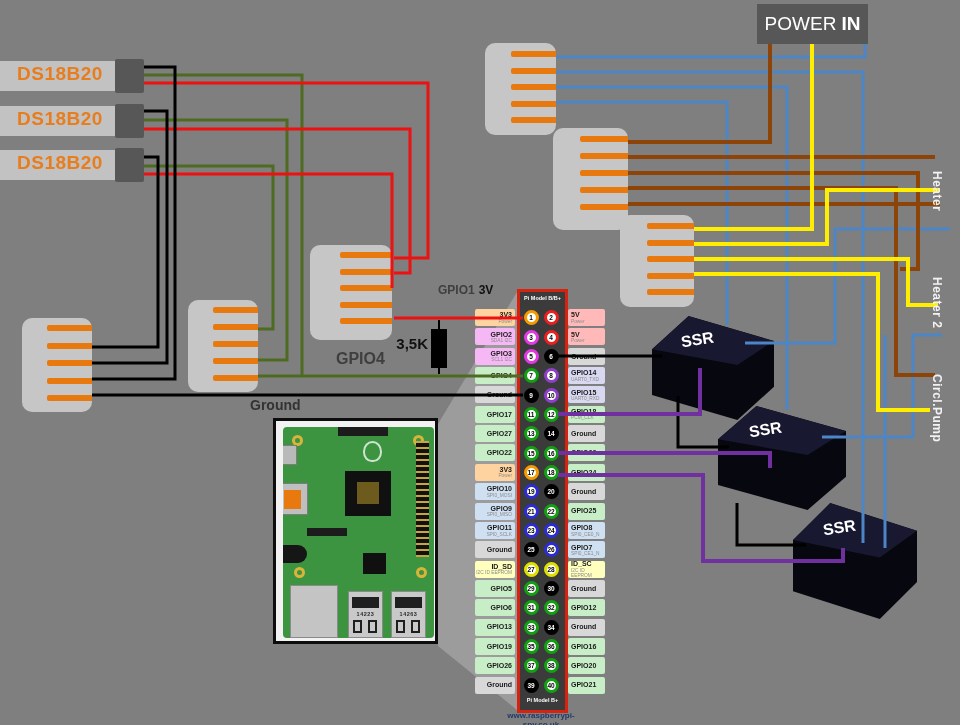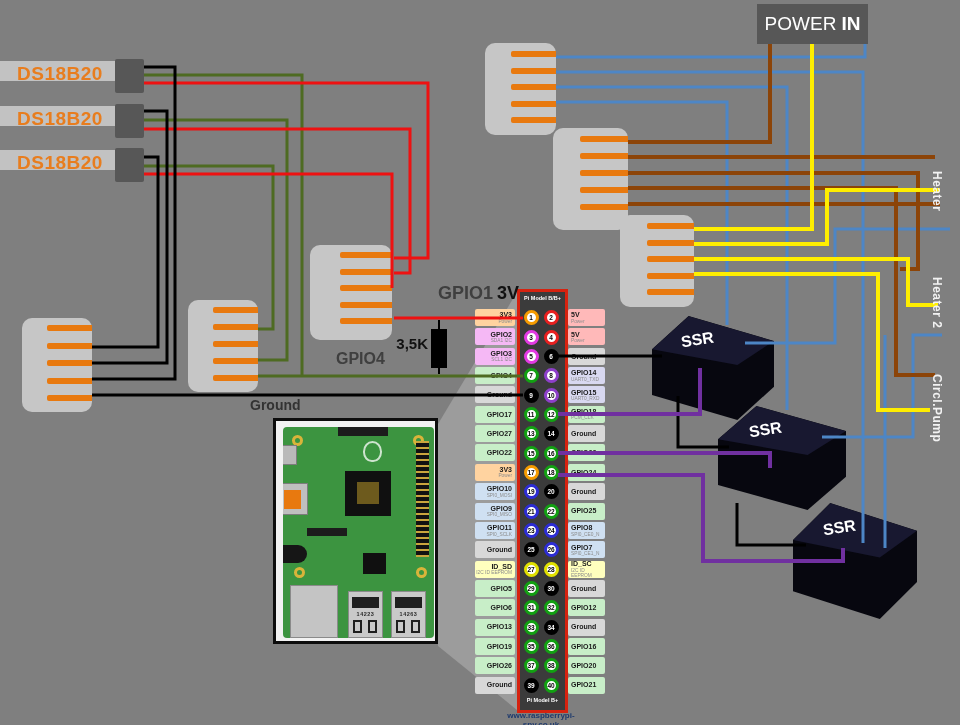--- a/index.html
+++ b/index.html
@@ -5,21 +5,21 @@
   html,body{margin:0;padding:0;}
   #stage{position:relative;width:960px;height:725px;background:#7f7f7f;overflow:hidden;
          font-family:"Liberation Sans",sans-serif;}
   #stage *{box-sizing:border-box;}
 
   
   .wedge{position:absolute;left:438px;top:292px;width:79px;height:418px;background:#9c9c9c;
          clip-path:polygon(0 31.6%,100% 0,100% 100%,0 84.7%);z-index:1;}
 
   
-  .sensor{position:absolute;left:0;width:115px;height:20px;background:#c2c2c2;z-index:4;text-align:right;}
+  .sensor{position:absolute;left:0;width:115px;height:30px;background:#c2c2c2;z-index:4;text-align:right;}
   .sensor .slabel{position:absolute;left:17px;top:2px;font-size:19px;font-weight:600;color:#e87d1e;letter-spacing:.5px;}
   .sconn{position:absolute;left:115px;width:29px;height:34px;background:#575757;border-radius:2px;z-index:4;}
   .s1{top:61px}.c1{top:59px}
   .s2{top:106px}.c2{top:104px}
   .s3{top:150px}.c3{top:148px}
 
   
   .tblock{position:absolute;background:#c6c6c6;border-radius:10px;z-index:4;
           display:flex;flex-direction:column;justify-content:space-between;}
   .tblock .pin-bar{height:6px;width:64%;margin-left:auto;background:#e8790f;border-radius:2px 0 0 2px;}
@@ -30,21 +30,21 @@
   .tb5{left:553px;top:128px;width:75px;height:102px;padding:8px 0 20px;}
   .tb6{left:620px;top:215px;width:74px;height:92px;padding:8px 0 12px;}
 
   
   .powerbox{position:absolute;left:757px;top:4px;width:111px;height:40px;background:#575757;z-index:7;
             display:flex;align-items:center;justify-content:center;color:#fff;font-size:19px;}
   .powerbox b{font-weight:800;margin-left:5px;}
 
   
   .ann{position:absolute;color:#3f3f3f;z-index:7;white-space:nowrap;}
-  .ann-gpio1{left:438px;top:283px;font-size:18px;font-weight:600;}
+  .ann-gpio1{left:438px;top:283px;font-size:12px;font-weight:600;}
   .ann-gpio1 b{color:#111;font-weight:800;margin-left:4px;}
   .ann-res{left:386px;top:335px;width:42px;text-align:right;font-size:15px;font-weight:700;color:#111;}
   .ann-gpio4{left:336px;top:350px;font-size:16px;font-weight:600;}
   .ann-ground{left:250px;top:397px;font-size:14px;font-weight:600;color:#333;}
   .resistor{position:absolute;left:431px;top:329px;width:16px;height:39px;background:#000;z-index:7;}
 
   
   .sidelabel{position:absolute;left:930px;color:#f2f2f2;font-size:12px;font-weight:700;z-index:7;
              writing-mode:vertical-rl;text-orientation:mixed;letter-spacing:.5px;}
   .side1{top:171px}.side2{top:277px}.side3{top:374px}

